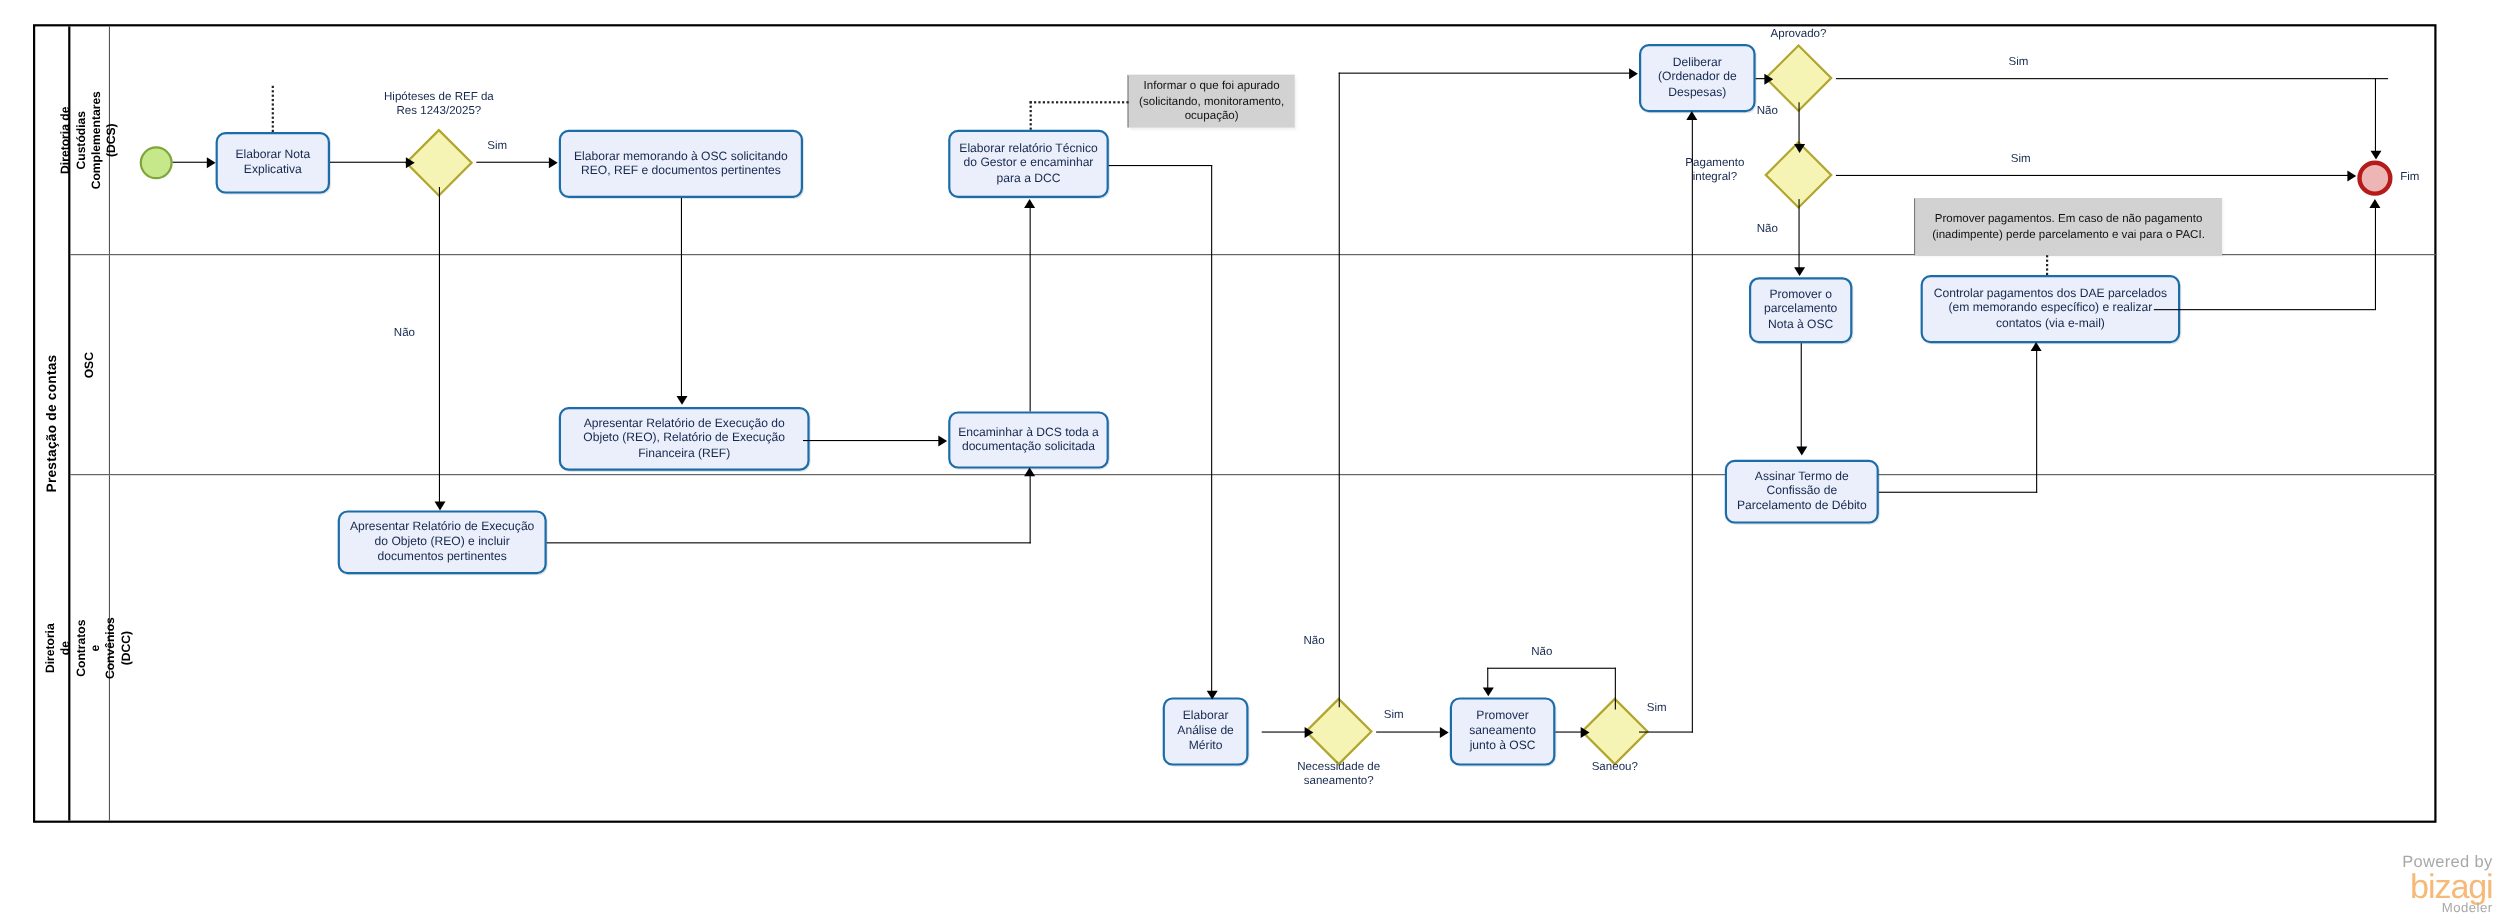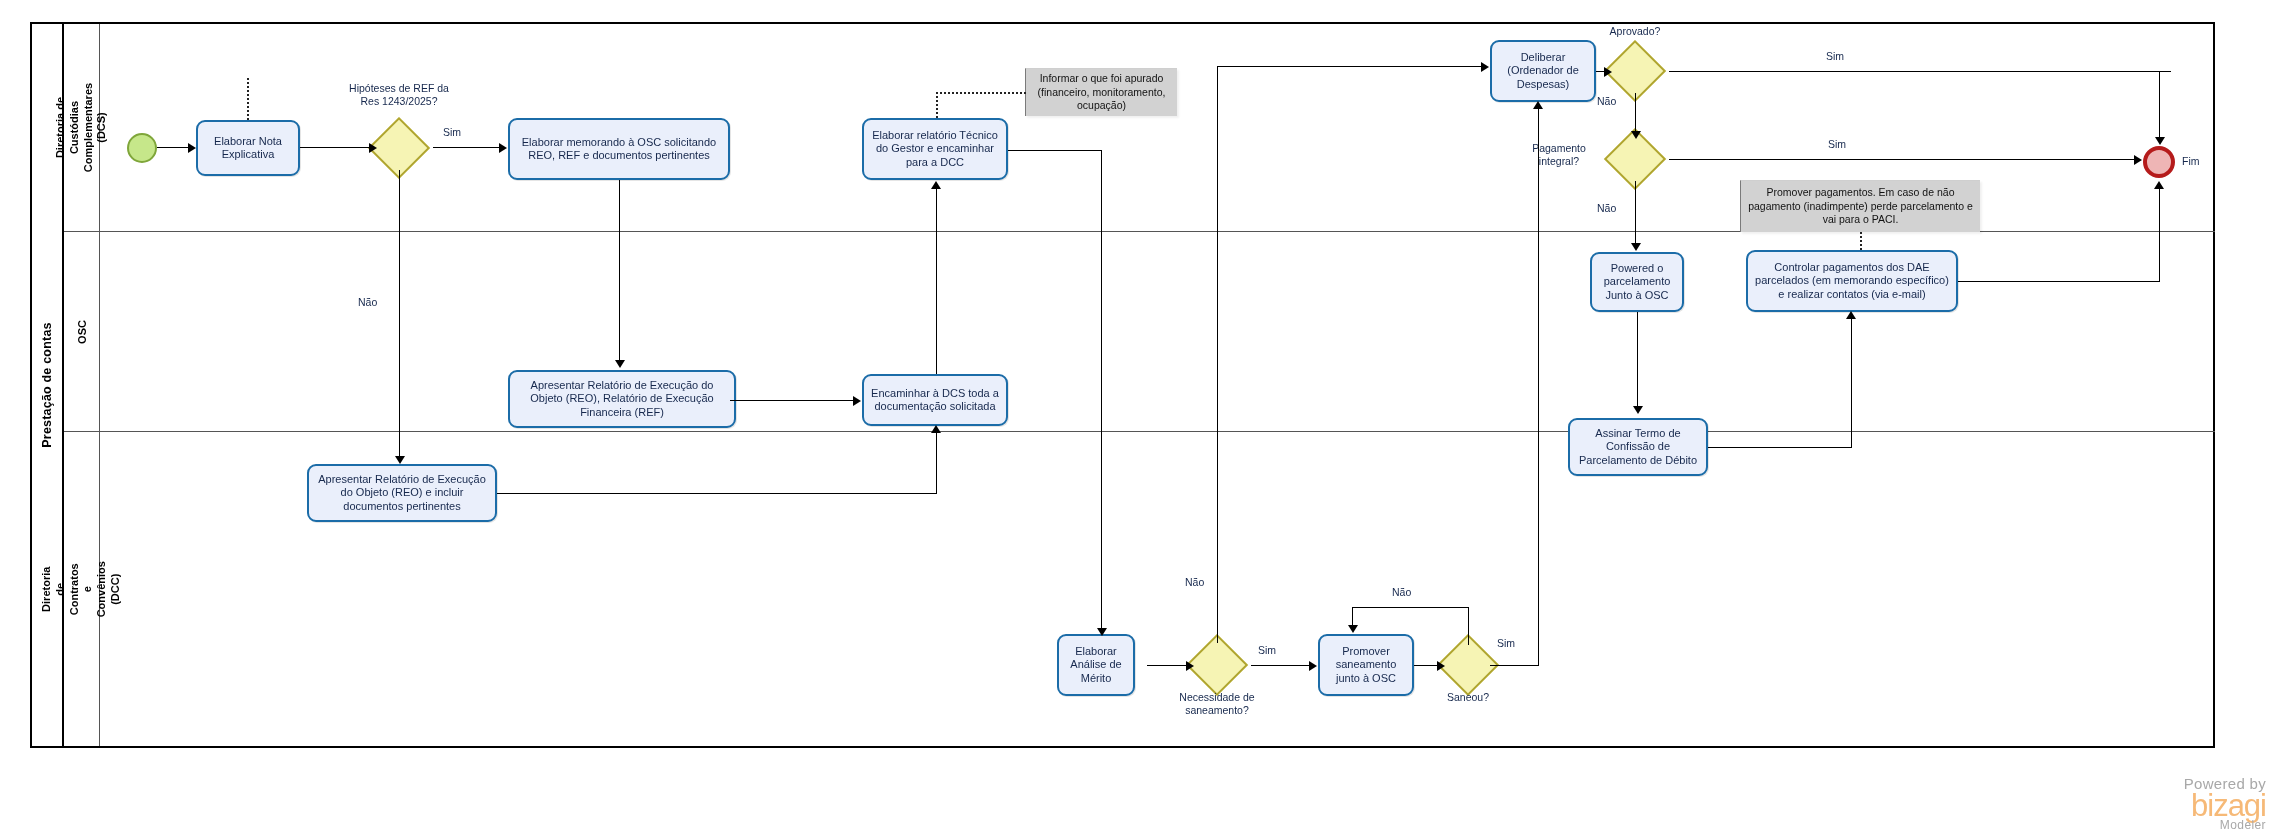--- a/index.html
+++ b/index.html
@@ -177,26 +177,26 @@
     <div class="lane" style="top:408px; height:314px; width:2151px;">
       <div class="lane-title two-line">
         <span>Diretoria de Contratos e Convênios (DCC)</span>
       </div>
     </div>
   </div>
 
   <div class="dotline" style="left:247px; top:78px; height:42px;"></div>
 
   <div class="node annotation" style="left:1025px; top:68px; width:152px; height:48px;">
-    <span>Informar o que foi apurado (financeiro, monitoramento, ocupação)</span>
+    <span>Informar o que foi apurado (solicitando, monitoramento, ocupação)</span>
   </div>
   <div class="dotline hz" style="left:936px; top:92px; width:90px;"></div>
   <div class="dotline" style="left:936px; top:92px; height:30px;"></div>
 
-  <div class="node annotation" style="left:1740px; top:180px; width:240px; height:52px;">
+  <div class="node annotation" style="left:1740px; top:180px; width:280px; height:52px;">
     <span>Promover pagamentos. Em caso de não pagamento (inadimpente) perde parcelamento e vai para o PACI.</span>
   </div>
   <div class="dotline" style="left:1860px; top:232px; height:22px;"></div>
 
   <div class="node start-event" style="left:127px; top:133px;"></div>
 
   <div class="node task" style="left:196px; top:120px; width:104px; height:56px;">
     <span>Elaborar Nota Explicativa</span>
   </div>
 
@@ -215,24 +215,24 @@
     <span>Deliberar (Ordenador de Despesas)</span>
   </div>
 
   <div class="node gateway" style="left:1613px; top:49px;"></div>
   <div class="label" style="left:1585px; top:25px; width:100px;">Aprovado?</div>
 
   <div class="node gateway" style="left:1613px; top:137px;"></div>
   <div class="label wrap" style="left:1513px; top:142px; width:92px;text-align:center;">Pagamento integral?</div>
 
   <div class="node task" style="left:1590px; top:252px; width:94px; height:60px;">
-    <span>Powered o parcelamento Junto à OSC</span>
-  </div>
-
-  <div class="node task" style="left:1746px; top:250px; width:212px; height:62px;">
+    <span>Promover o parcelamento Nota à OSC</span>
+  </div>
+
+  <div class="node task" style="left:1746px; top:250px; width:236px; height:62px;">
     <span>Controlar pagamentos dos DAE parcelados (em memorando específico) e realizar contatos (via e-mail)</span>
   </div>
 
   <div class="node end-event" style="left:2143px; top:146px;"></div>
   <div class="label" style="left:2182px; top:155px;">Fim</div>
 
   <div class="node task" style="left:508px; top:370px; width:228px; height:58px;">
     <span>Apresentar Relatório de Execução do Objeto (REO), Relatório de Execução Financeira (REF)</span>
   </div>
 

